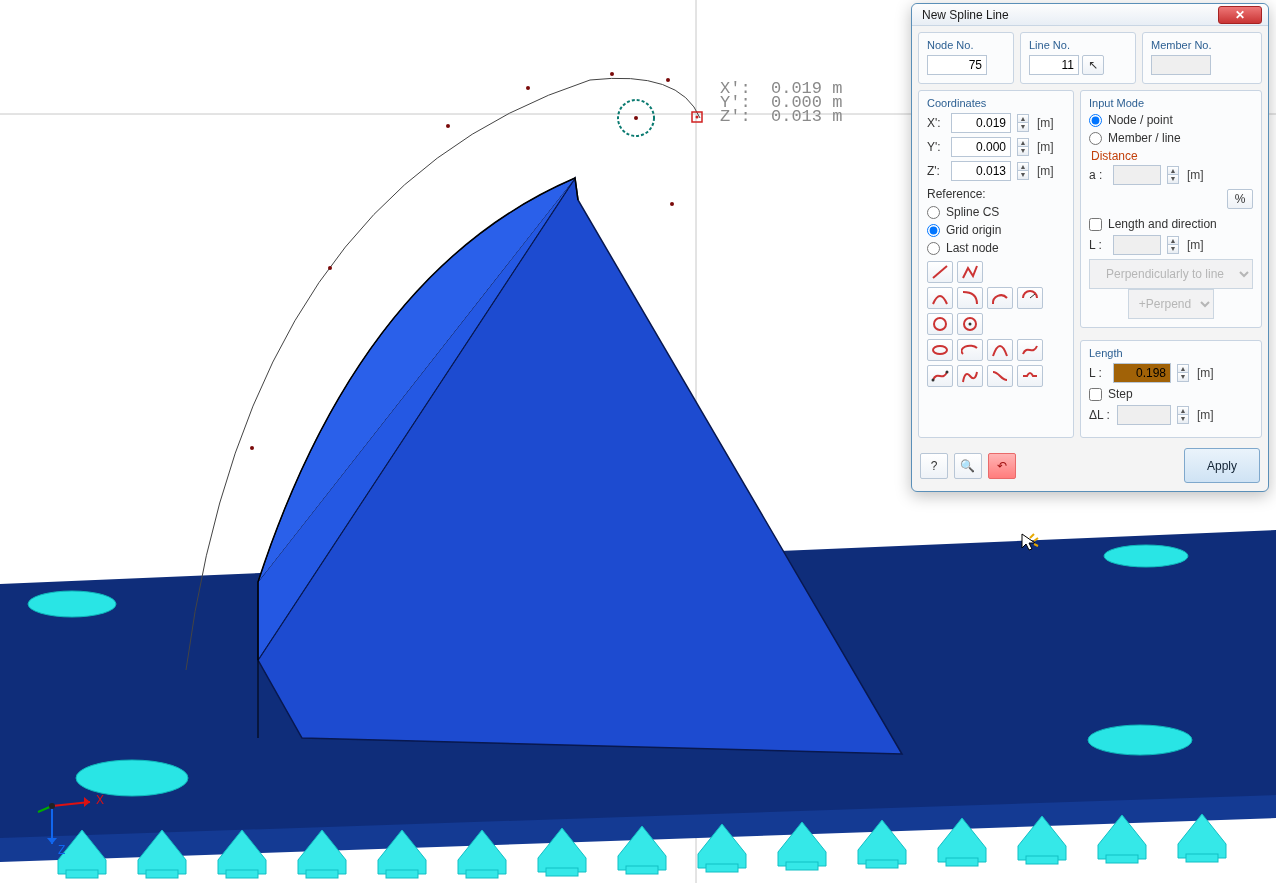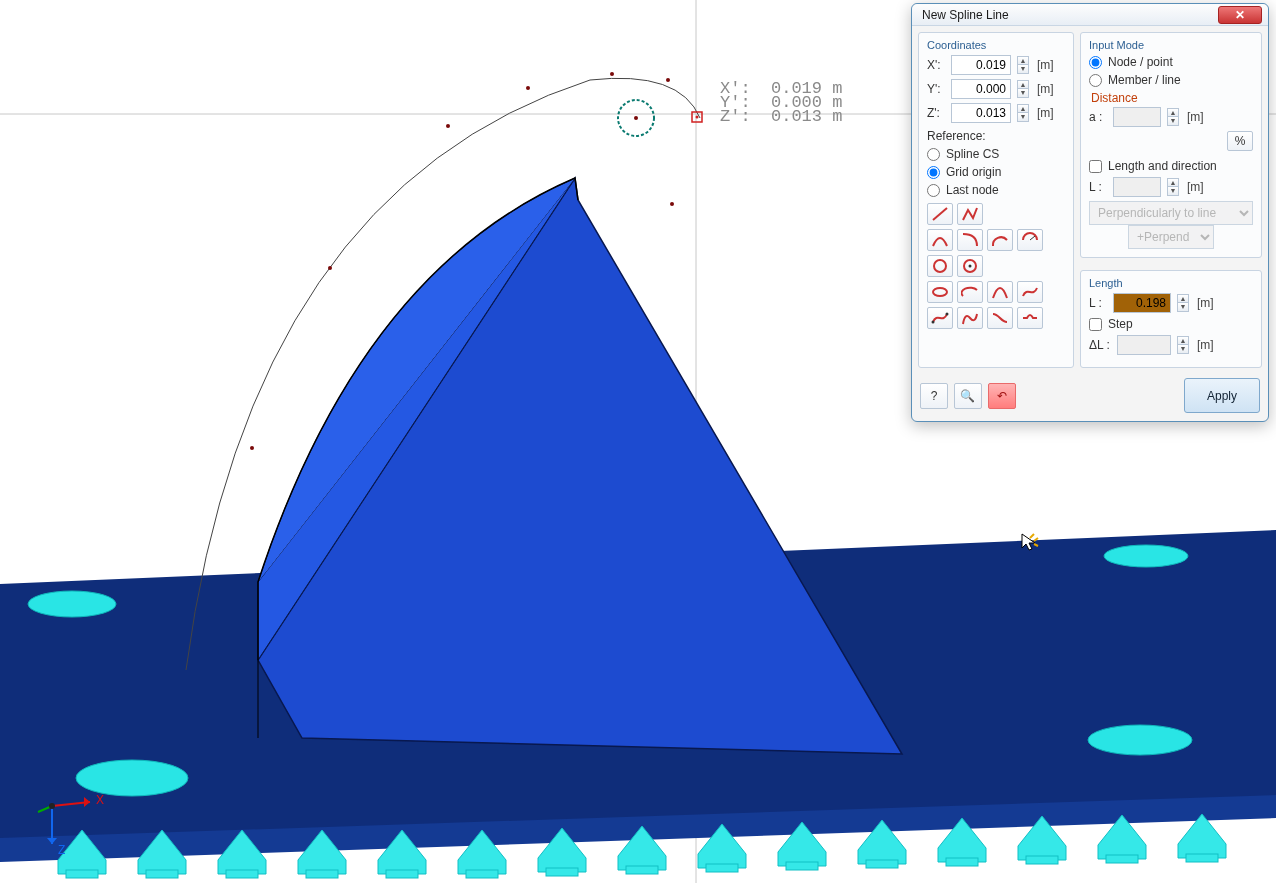--- a/index.html
+++ b/index.html
@@ -54,21 +54,21 @@
 .radio, .check { display:flex;align-items:center;gap:6px;margin-bottom:4px;color:#333; }
 .radio input, .check input { margin:0; }
 .sec-title { color:#333; margin:6px 0 4px 0; }
 .tool-grid { display:grid; grid-template-columns:repeat(4,26px); gap:4px; margin-top:6px; }
 .tool-grid .tb {
   width:26px;height:22px;border:1px solid #b8c6d6;background:linear-gradient(#fff,#eef2f7);
   border-radius:2px;display:flex;align-items:center;justify-content:center;cursor:pointer;
 }
 .tool-grid .tb svg { width:18px; height:16px; }
 .sel {
-  width:100%;height:24px;border:1px solid #b8c6d6;background:#fff; padding:0 4px; color:#555;
+  width:100%;height:30px;border:1px solid #b8c6d6;background:#fff; padding:0 4px; color:#555;text-align:center;
 }
 .sel[disabled]{background:#efefef;color:#999;}
 .btnrow { display:flex;align-items:center;gap:6px;padding:4px 2px 2px 2px; }
 .iconbtn {
   width:28px;height:26px;border:1px solid #b8c6d6;background:linear-gradient(#fff,#eef2f7);
   border-radius:2px;display:flex;align-items:center;justify-content:center;cursor:pointer;color:#333;
 }
 .iconbtn.red { background: linear-gradient(#ffb4b4,#ff7d7d); border-color:#e96a6a; color:#a01111; }
 .apply {
   margin-left:auto; width:76px;height:35px;border:1px solid #7fa8cc;
@@ -199,20 +199,37 @@
 </div>
 
 <div class="dialog">
   <div class="titlebar">
     <span class="title">New Spline Line</span>
     <div class="close">
         <span>✕</span>
       </div>
   </div>
   <div class="dlg-body">
+    <div class="row">
+      <div class="group" style="flex:0 0 96px">
+        <span class="glabel">Node No.</span>
+        <input type="text" value="75" style="">
+      </div>
+      <div class="group" style="flex:0 0 116px">
+        <span class="glabel">Line No.</span>
+        <input type="text" style="width: 50px;" value="11">
+        <span class="small-btn">
+            <span>↖</span>
+          </span>
+      </div>
+      <div class="group" style="flex:1">
+        <span class="glabel">Member No.</span>
+        <input type="text" disabled="" value="" style="">
+      </div>
+    </div>
 
     <div class="row">
       <div class="group" style="flex:0 0 156px">
         <span class="glabel">Coordinates</span>
         <div class="coordline">
           <span class="lbl">X':</span>
           <input type="text" value="0.019" style="">
           <div class="spin">
               <div>▲</div>
               <div>▼</div>

